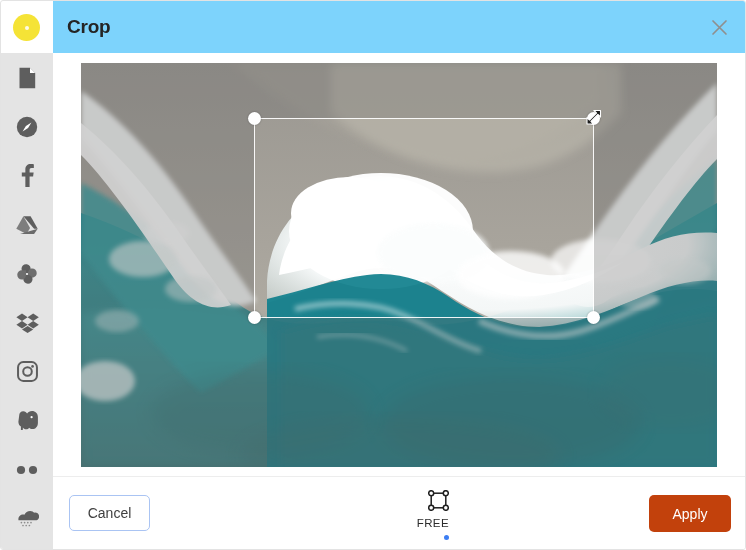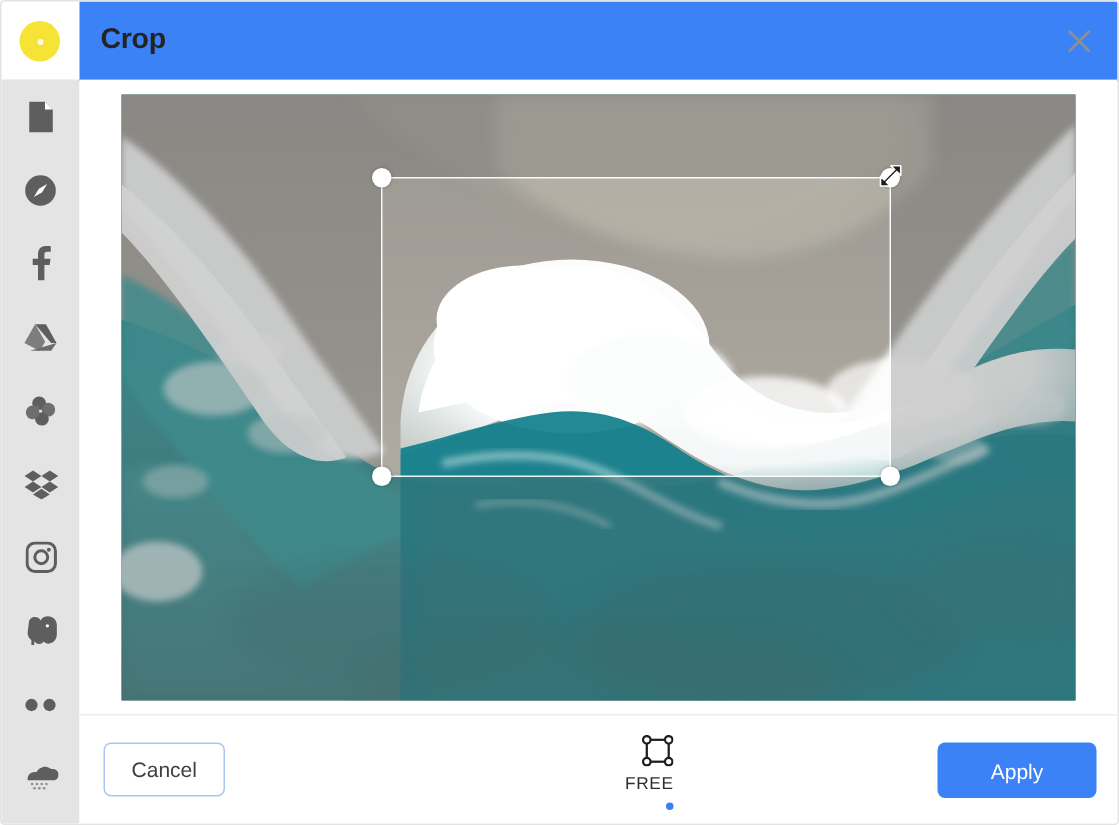--- a/index.html
+++ b/index.html
@@ -28,21 +28,21 @@
   .side-item svg{display:block;}
   .logo{
     position:absolute;left:12px;top:13px;width:27px;height:27px;border-radius:50%;
     background:#f5e336;display:flex;align-items:center;justify-content:center;
   }
   .logo .dot{width:4px;height:4px;border-radius:50%;background:#fdfbe8;}
 
   
   #header{
     position:absolute;left:52px;top:0;right:0;height:52px;
-    background:#3b82f6;border-bottom:1px solid #7f1d1d;
+    background:#7dd3fc;border-bottom:1px solid #7f1d1d;
     display:flex;align-items:center;
   }
   #title{
     margin-left:14px;font-size:19px;font-weight:bold;color:#242424;
     letter-spacing:-0.2px;
   }
   #close-btn{
     position:absolute;right:14px;top:14px;width:24px;height:24px;
     display:flex;align-items:center;justify-content:center;cursor:pointer;
   }
@@ -89,22 +89,22 @@
     background:#fff;border-top:1px solid #ededed;
   }
   #cancel-btn{
     position:absolute;left:16px;top:18px;width:81px;height:36px;
     border:1px solid #aac4f3;border-radius:5px;background:#fff;
     color:#404040;font-size:14px;font-family:"Liberation Sans",sans-serif;
     cursor:pointer;display:flex;align-items:center;justify-content:center;
     padding:0;
   }
   #apply-btn{
-    position:absolute;right:14px;top:18px;width:106px;height:37px;
-    border:none;border-radius:5px;background:#3b82f6;
+    position:absolute;right:14px;top:18px;width:82px;height:37px;
+    border:none;border-radius:5px;background:#c2410c;
     color:#fff;font-size:14px;font-family:"Liberation Sans",sans-serif;
     cursor:pointer;display:flex;align-items:center;justify-content:center;
     padding:0;
   }
   #ratios{
     position:absolute;left:150px;right:130px;top:0;height:72px;
     display:flex;align-items:flex-start;justify-content:space-around;
   }
   .ratio{
     position:relative;width:80px;padding-top:11px;

